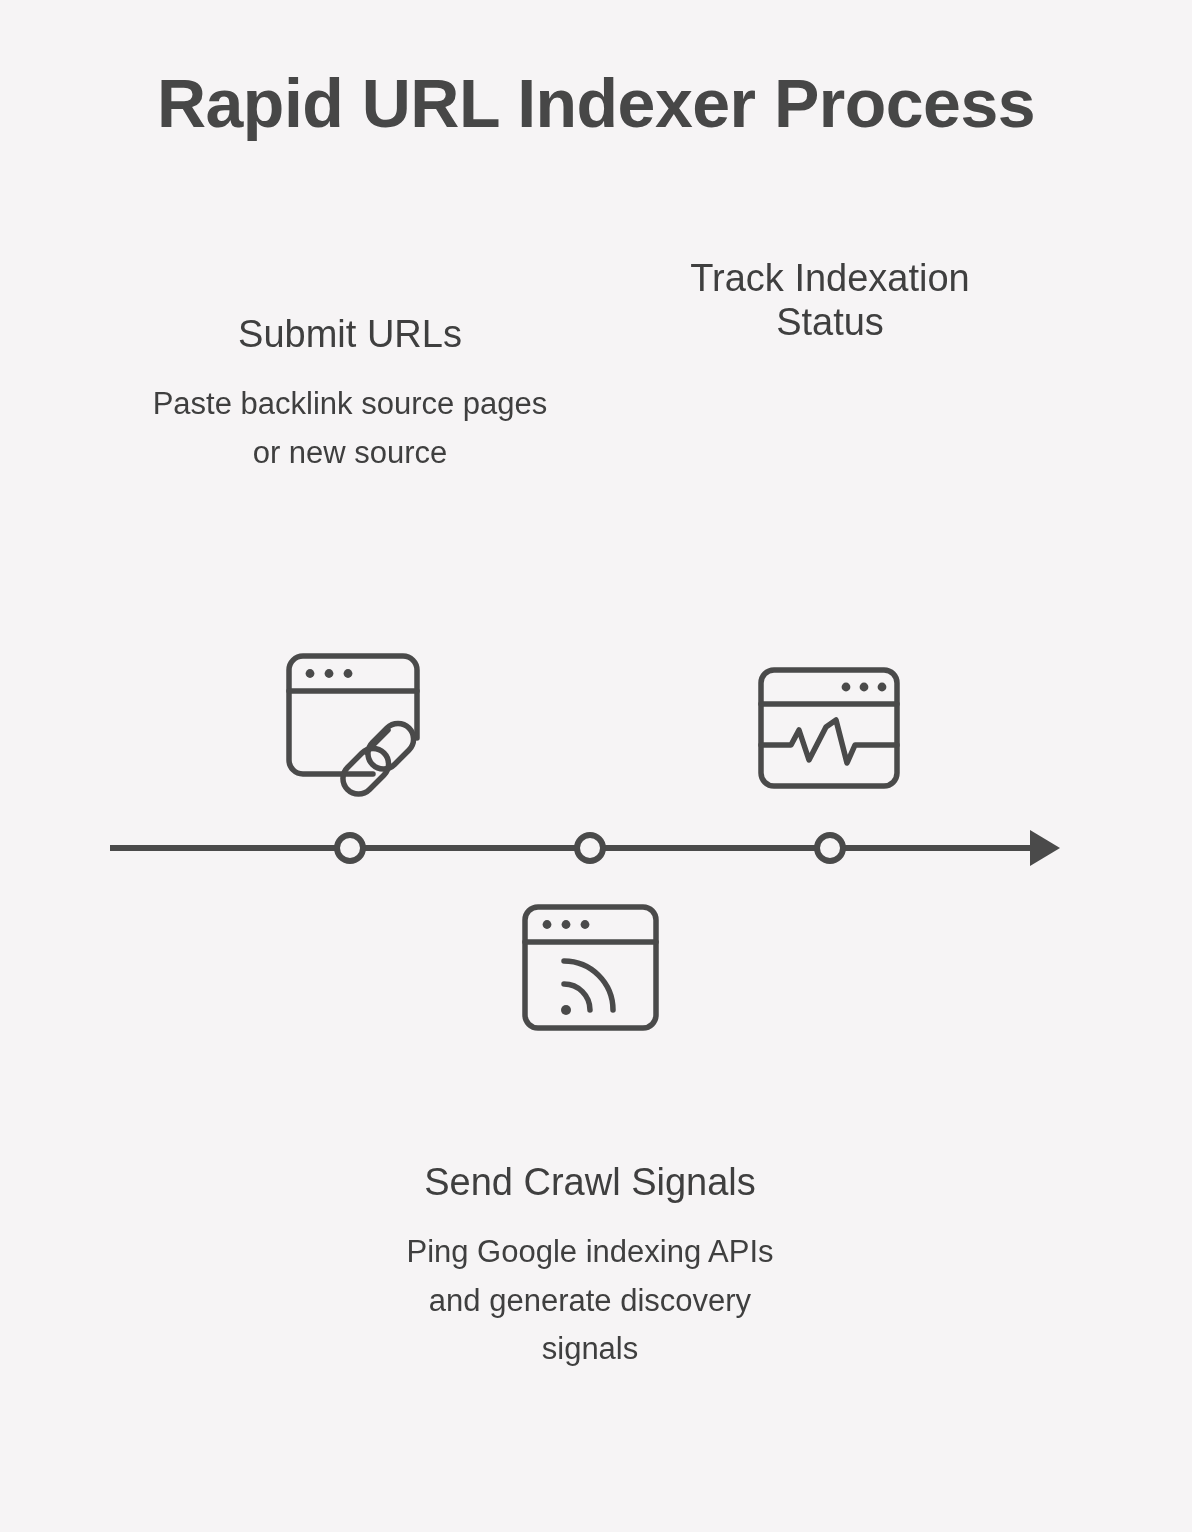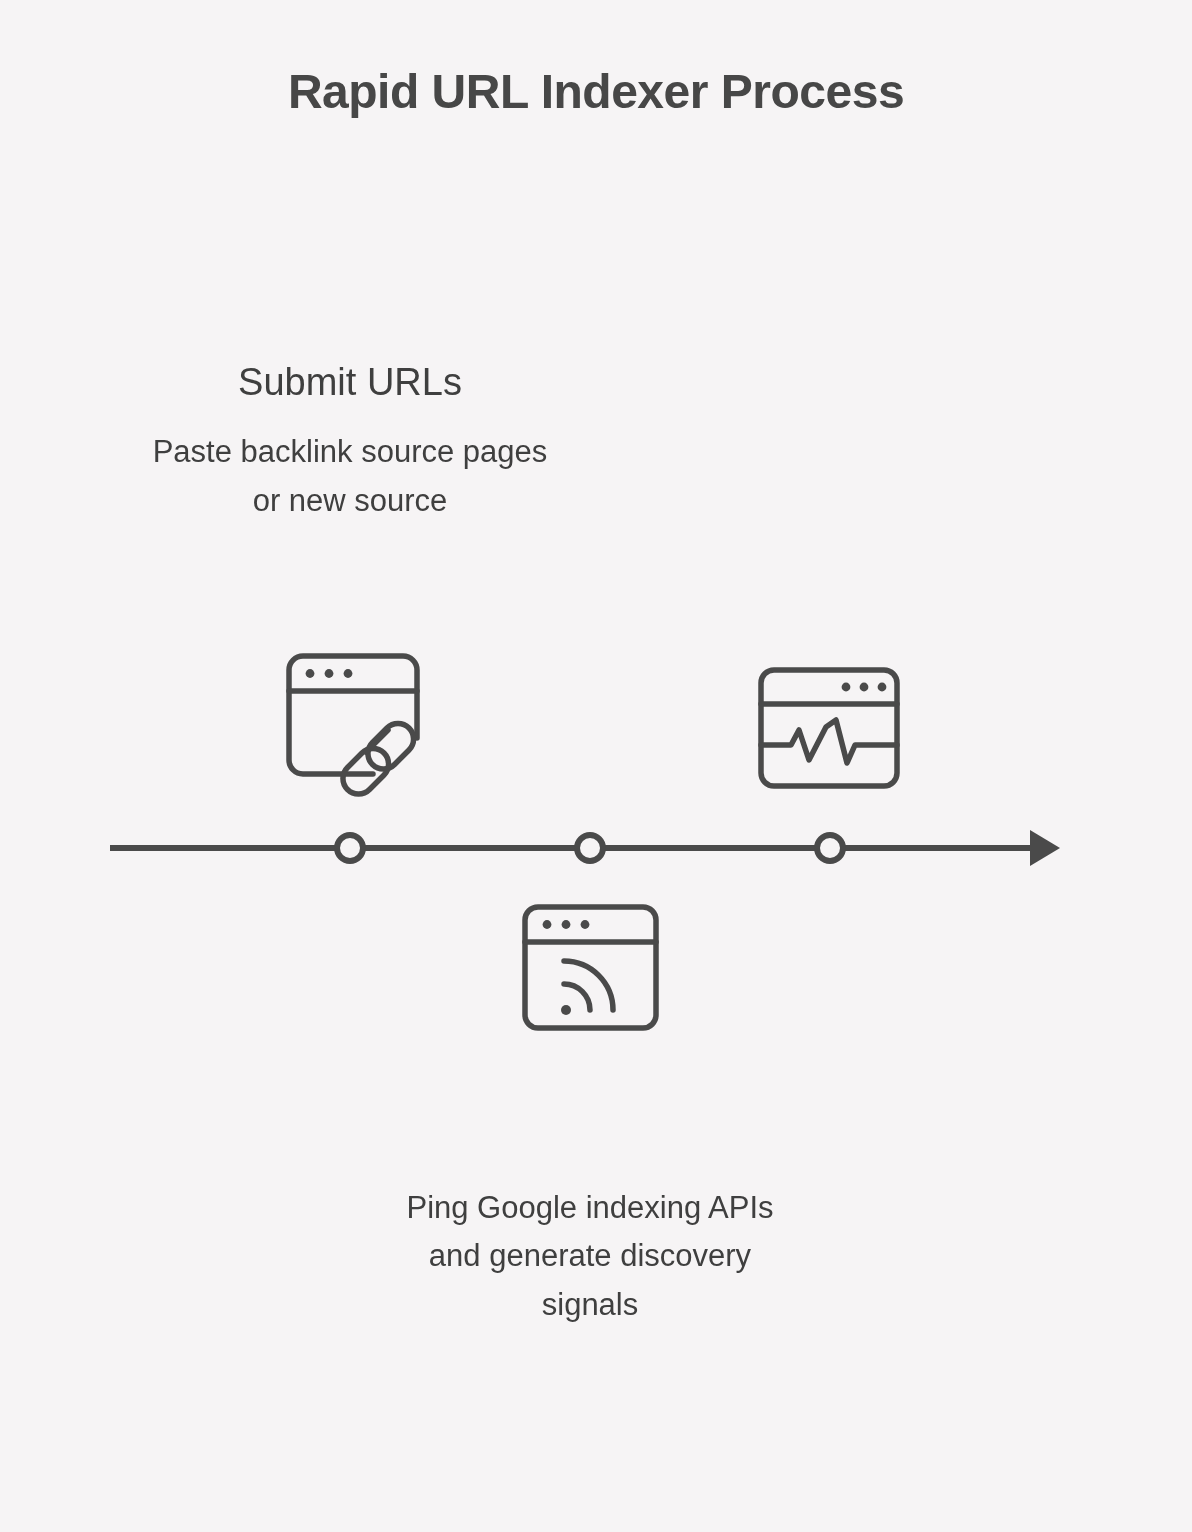--- a/index.html
+++ b/index.html
@@ -22,21 +22,21 @@
     height: 1532px;
   }
 
   
   .title {
     position: absolute;
     left: 0;
     top: 66px;
     width: 1192px;
     text-align: center;
-    font-size: 48px;
+    font-size: 68px;
     font-weight: bold;
     letter-spacing: -0.5px;
     color: #474747;
     line-height: 1.1;
   }
 
   
   .step-text {
     position: absolute;
     text-align: center;
@@ -53,21 +53,20 @@
     color: #3f3f3f;
     line-height: 1.56;
   }
   .gap-top { margin-top: 24px; }
 
   
   .text-step1 {
     left: 150px;
     top: 312px;
     width: 400px;
-    margin-top: 48px;
   }
   
   .text-step3 {
     left: 635px;
     top: 256px;
     width: 390px;
   }
   
   .text-step2 {
     left: 385px;
@@ -98,23 +97,25 @@
 <div id="canvas">
 
   <div class="title">Rapid URL Indexer Process</div>
 
   <div class="step-text text-step1">
     <div class="step-title">Submit URLs</div>
     <div class="step-desc gap-top">Paste backlink source pages or new source</div>
   </div>
 
   <div class="step-text text-step3">
+    <div class="step-title">Track Indexation Status</div>
   </div>
 
   <div class="step-text text-step2">
+    <div class="step-title">Send Crawl Signals</div>
     <div class="step-desc gap-top">Ping Google indexing APIs and generate discovery signals</div>
   </div>
 
   <div class="icon-wrap icon-browser-link">
     <svg width="152" height="150" viewBox="0 0 152 150" fill="none" stroke="#4a4a4a" stroke-width="5.5" stroke-linecap="round" stroke-linejoin="round">
 
       <path d="M136 90 L136 22 A14 14 0 0 0 122 8 L22 8 A14 14 0 0 0 8 22 L8 112 A14 14 0 0 0 22 126 L92 126"></path>
 
       <path d="M8 43 L136 43"></path>
 

